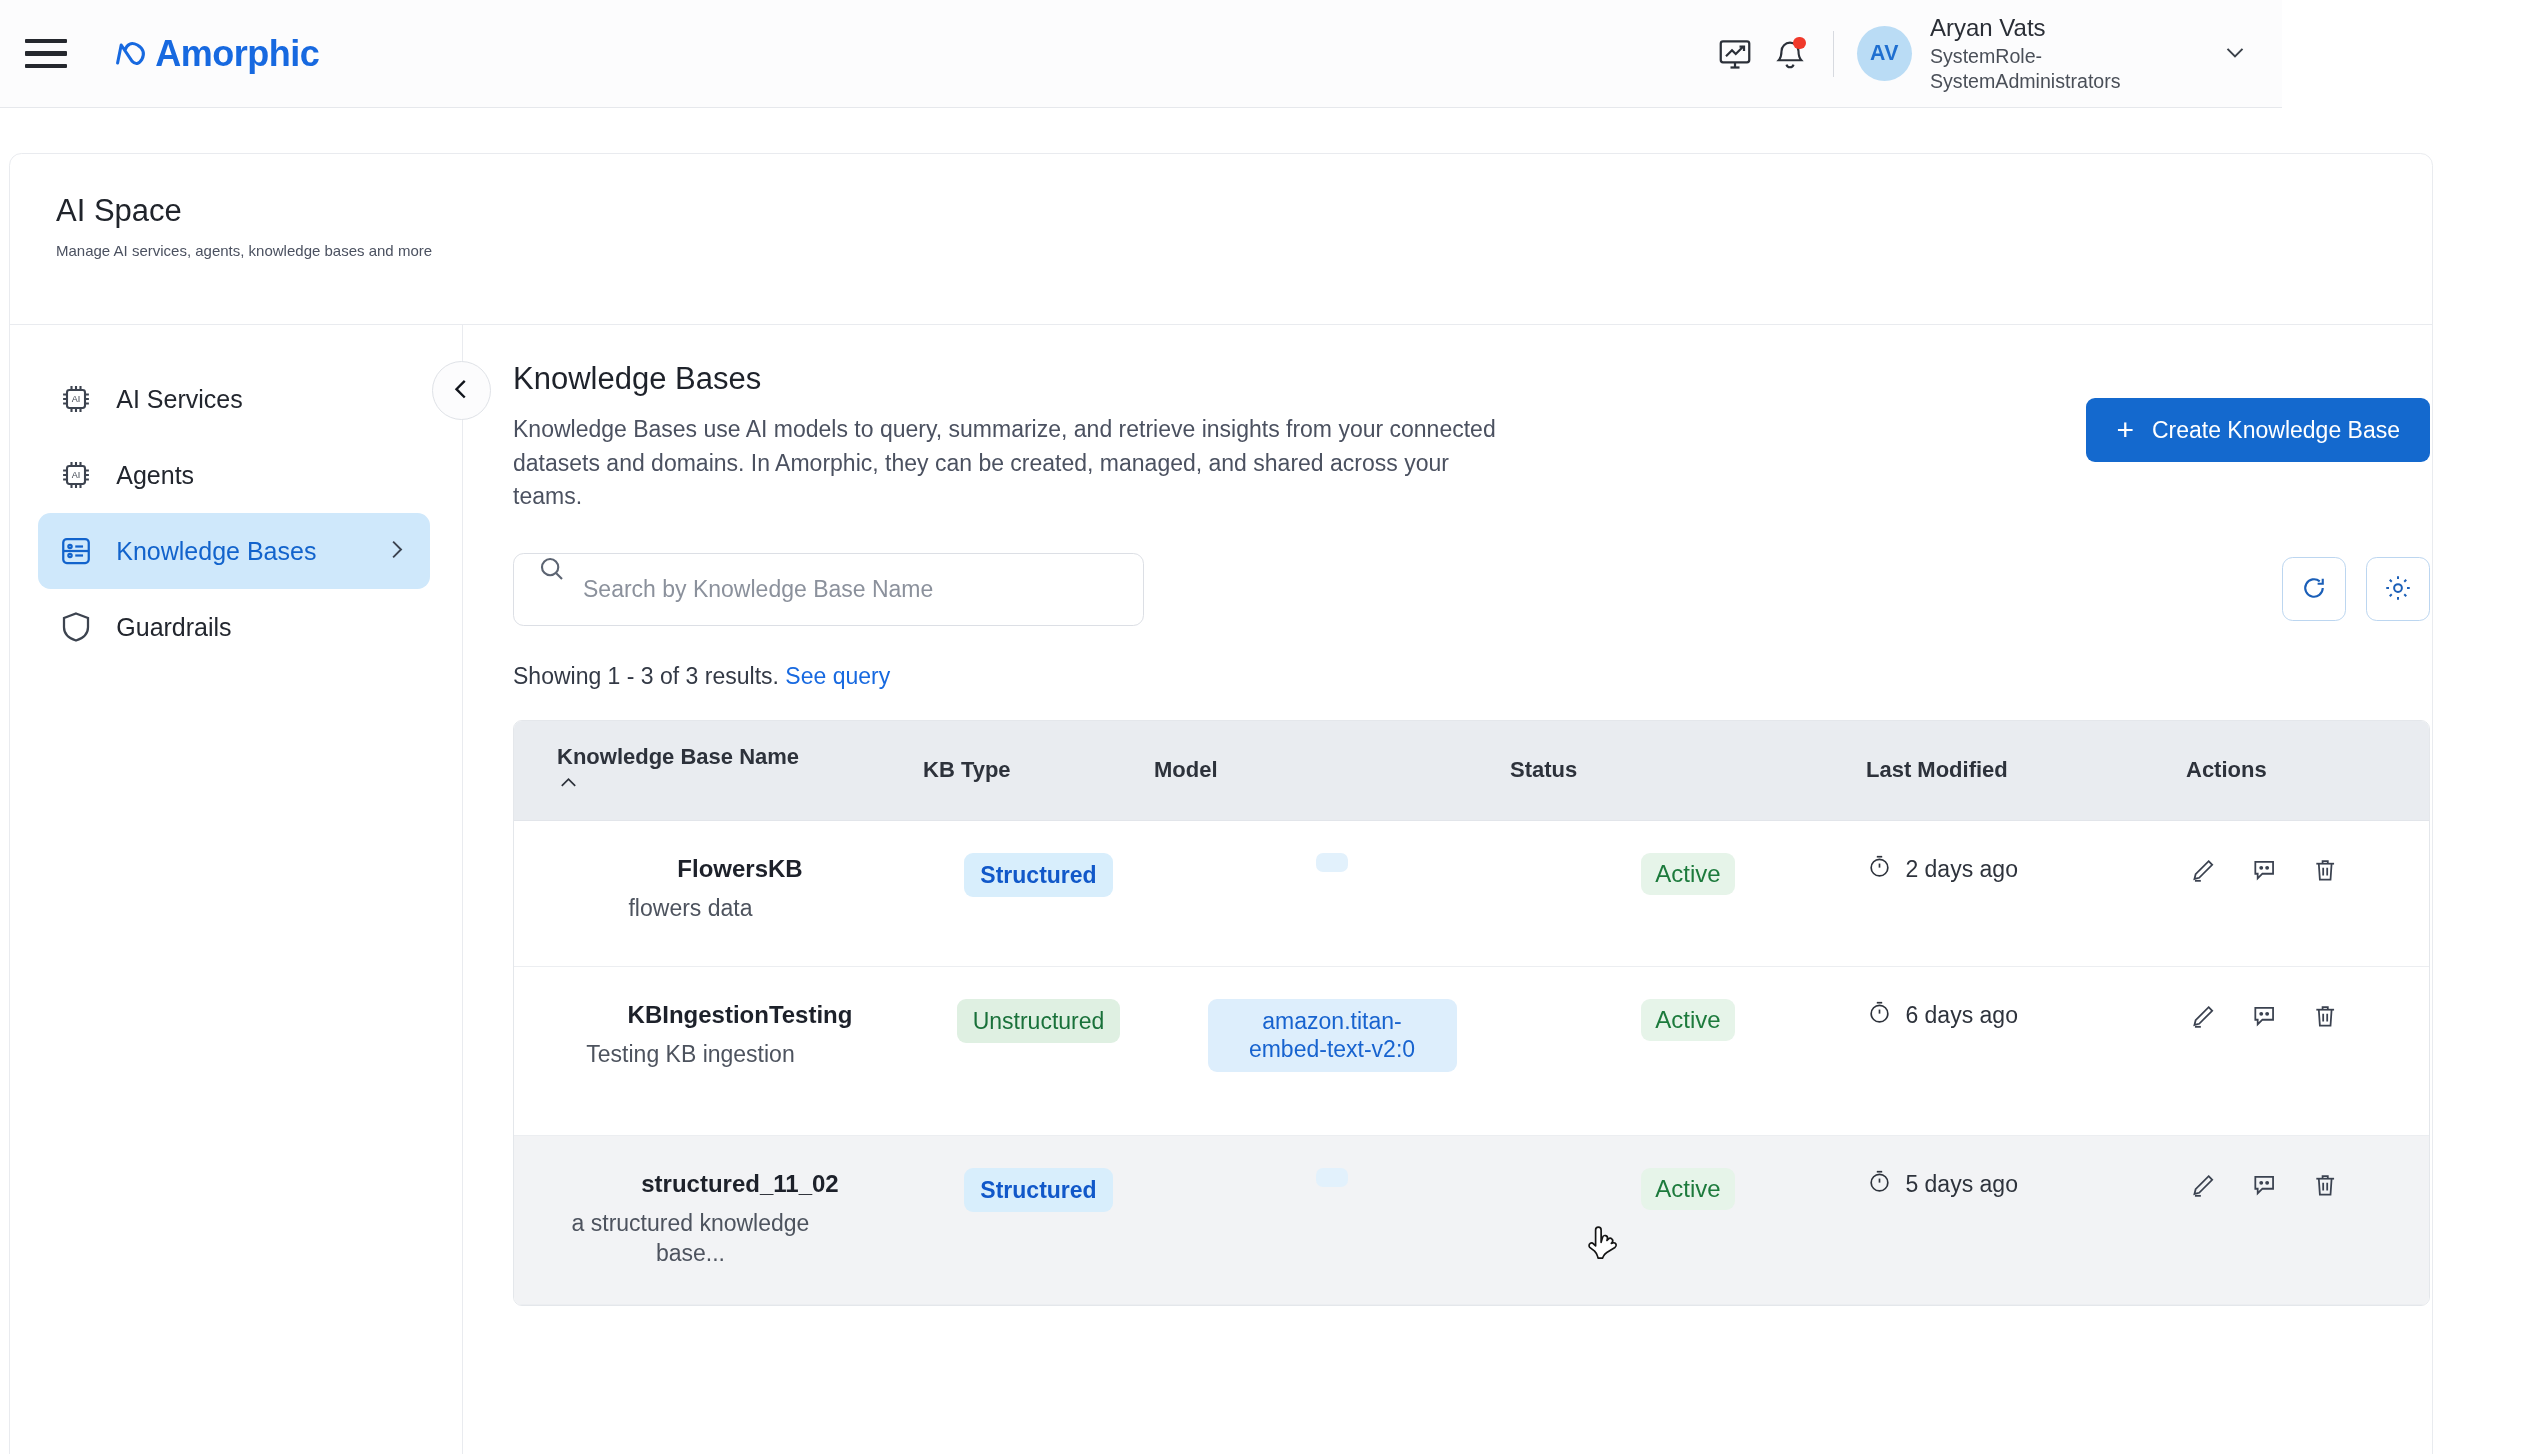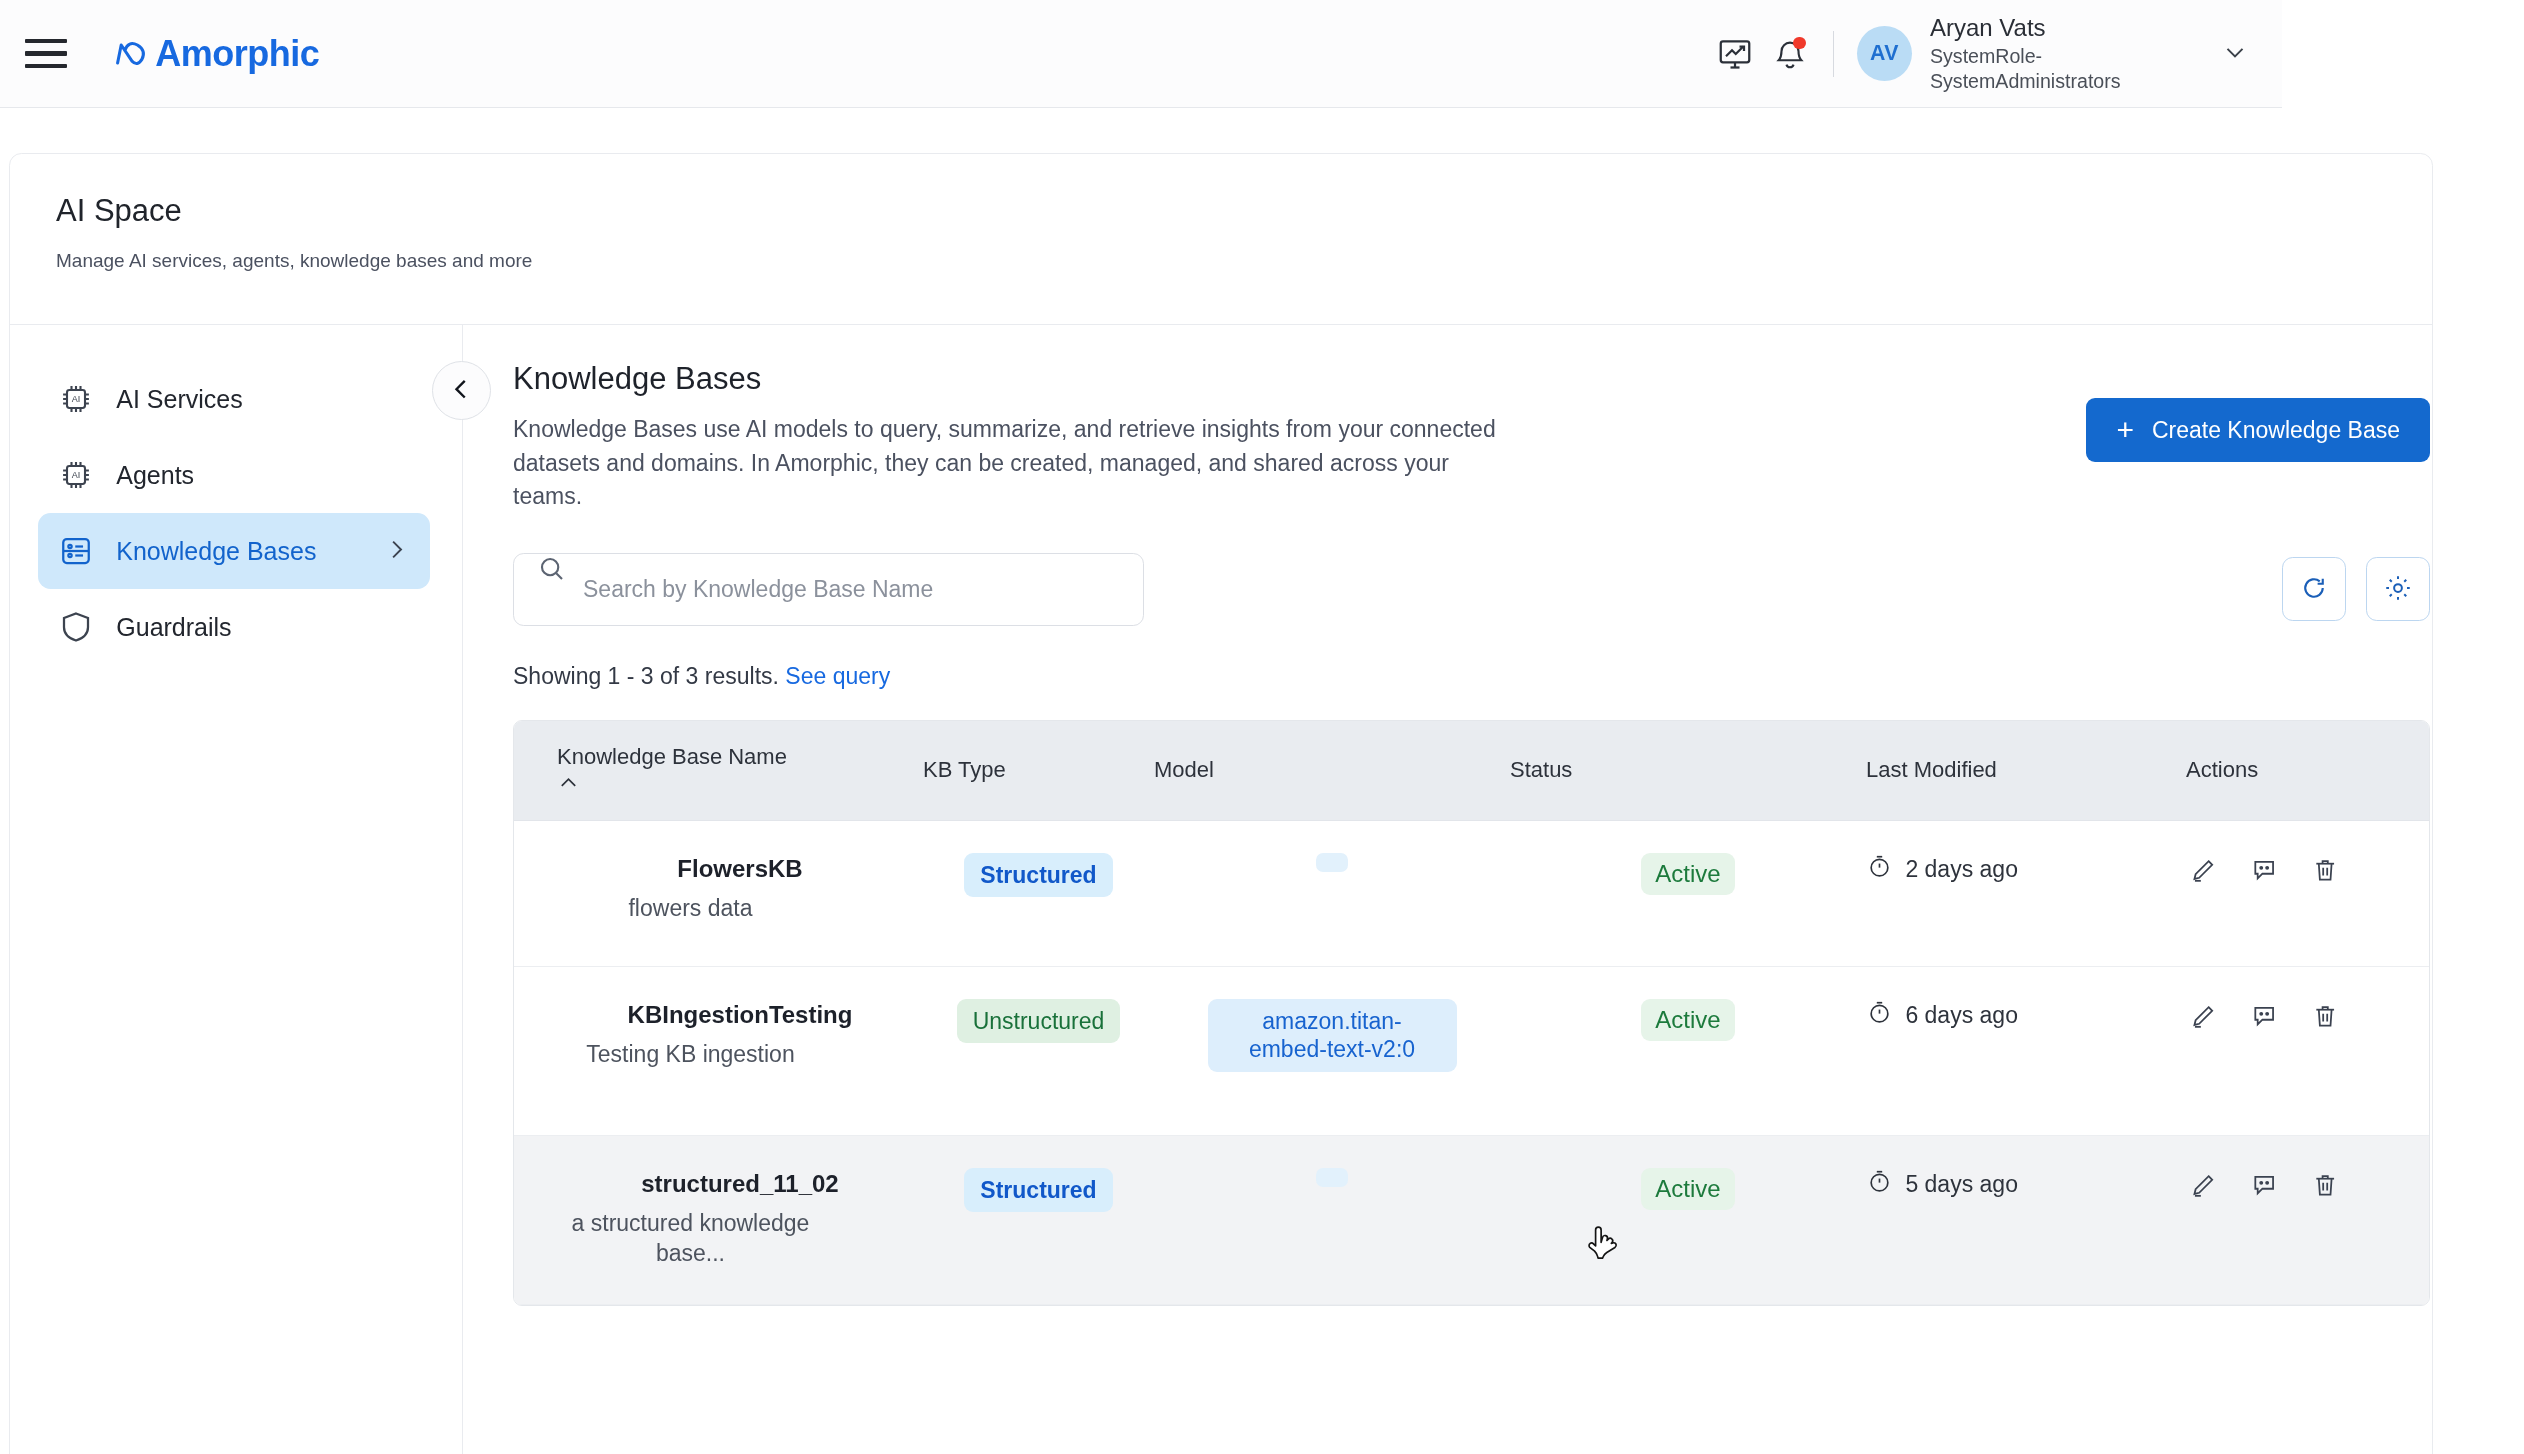--- a/index.html
+++ b/index.html
@@ -56,21 +56,21 @@
     position: absolute;
     left: 9px; top: 153px;
     width: 2424px; height: 1511px;
     background: #ffffff;
     border: 0.9px solid #e9ebef;
     border-radius: 12.4px;
   }
 
   .card-head { padding: 39px 0 0 46px; height: 171px; border-bottom: 0.9px solid #e9ebef; }
   .card-title { font-size: 31px; color: #20242b; font-weight: 400; }
-  .card-sub { font-size: 19px; color: #4b5160; margin-top: 21px; }
+  .card-sub { font-size: 15px; color: #4b5160; margin-top: 13px; }
 
   
   .body-split { display: flex; height: 1339px; }
 
   .leftnav {
     width: 453px; flex: 0 0 453px;
     border-right: 0.9px solid #e9ebef;
     padding-top: 36px;
     position: relative;
   }
@@ -140,20 +140,21 @@
   
   .tbl {
     margin-top: 30px; width: 1917px;
     border: 0.9px solid #e4e7eb; border-radius: 9px;
     overflow: hidden; background: #fff;
   }
   .trow { display: flex; align-items: flex-start; }
   .thead {
     background: #e9ecf0; height: 100px; align-items: center;
     border-bottom: 0.9px solid #e2e5ea;
+    font-weight: bold;
   }
   .th { font-size: 22px; color: #2d323b; }
   .tbody-row { border-bottom: 0.9px solid #eceef1; min-height: 146px; padding: 32px 0; text-align: center; }
   .tbody-row.hovered { background: #f2f3f5; }
   .tbody-row.tall { min-height: 169px; }
 
   .c-name  { flex: 0 0 409px; padding-left: 43px; }
   .c-type  { flex: 0 0 231px; }
   .c-model { flex: 0 0 356px; }
   .c-status{ flex: 0 0 356px; }

